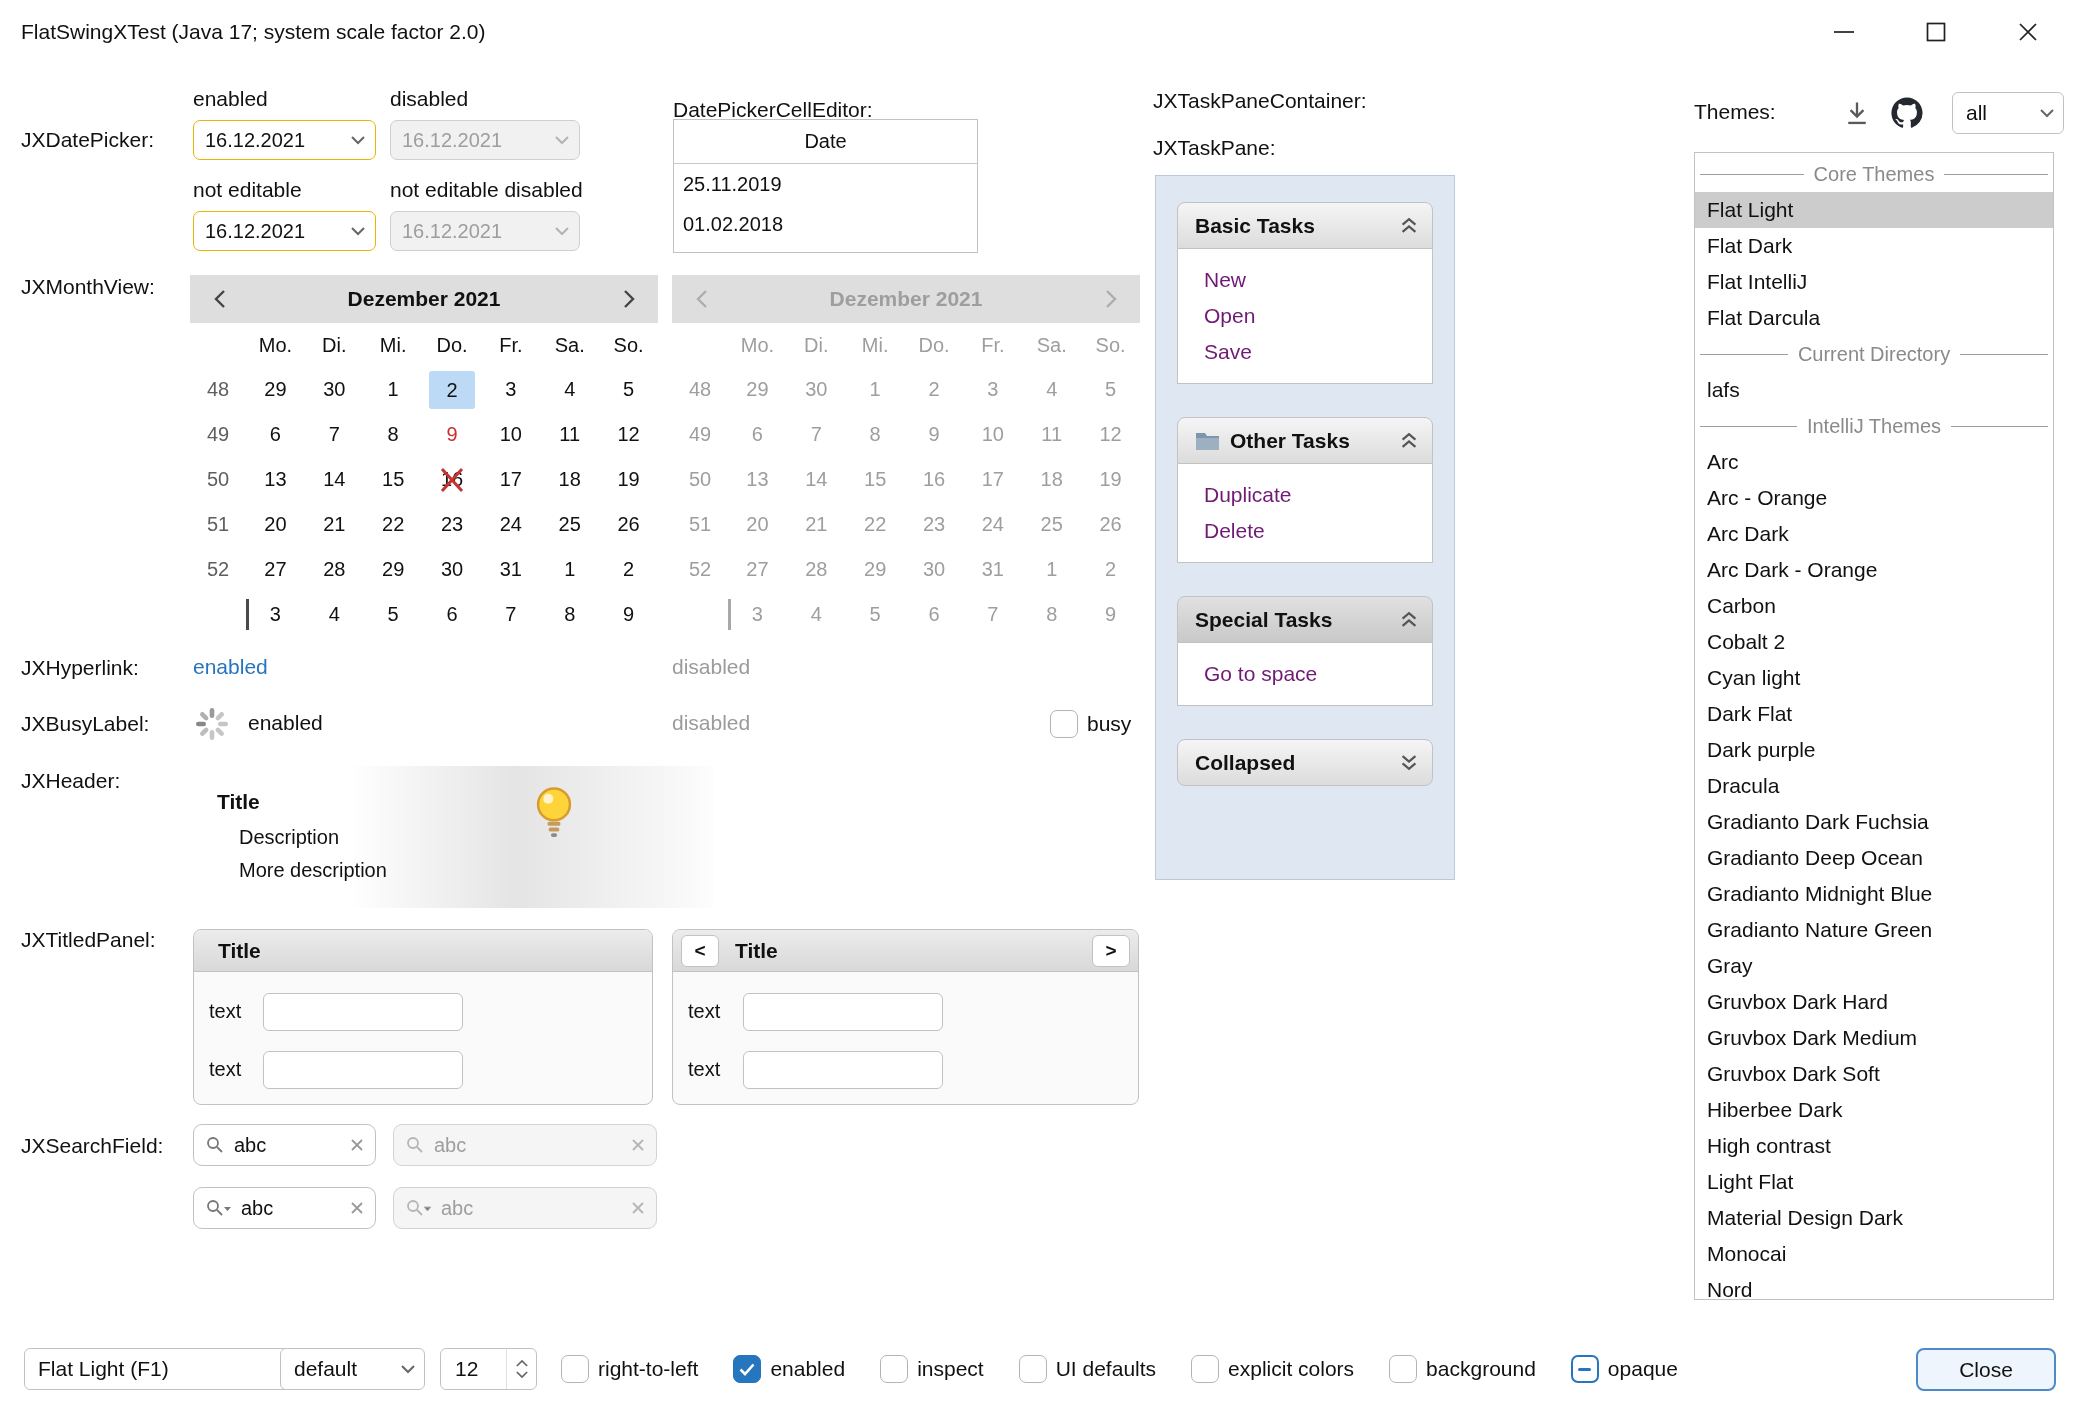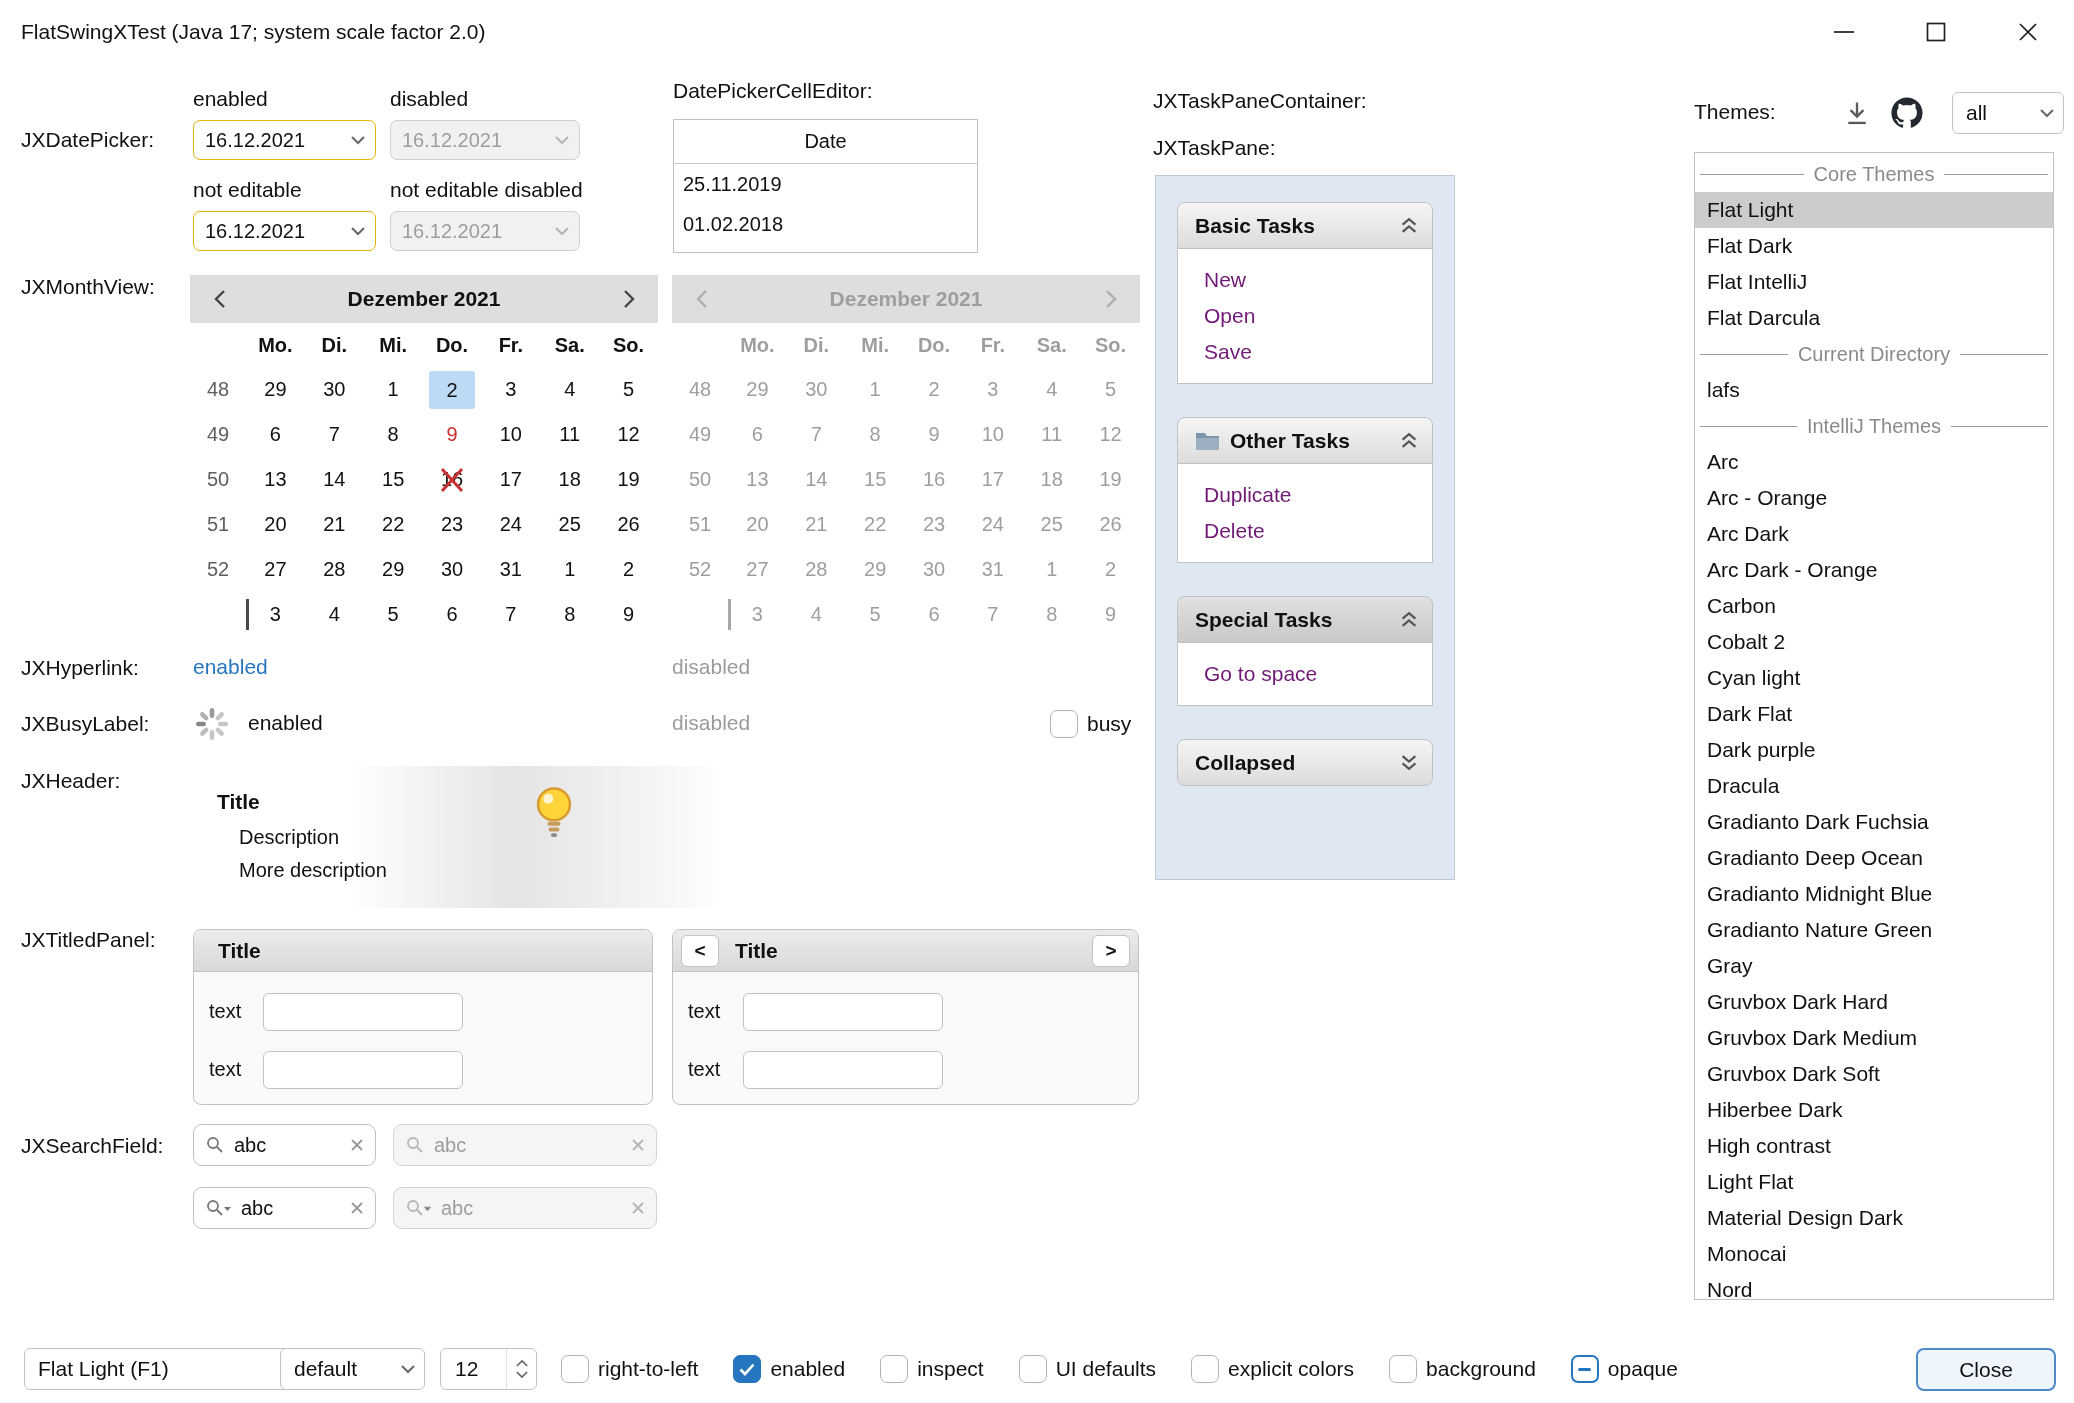--- a/index.html
+++ b/index.html
@@ -41,21 +41,21 @@
   .ce-table { position:absolute; left:673px; top:119px; width:305px; height:134px; border:1px solid #c2c2c2; background:#fff; font-size:20px; }
   .ce-header { height:44px; display:flex; align-items:center; justify-content:center; border-bottom:1px solid #c9c9c9; }
   .ce-row { height:40px; display:flex; align-items:center; padding-left:9px; }
 
   
   .calendar { position:absolute; width:468px; top:275px; font-size:20px; background:#fff; }
   .cal-header { height:48px; background:#dedede; display:flex; align-items:center; }
   .cal-nav { width:58px; display:flex; align-items:center; justify-content:center; }
   .cal-title { flex:1; text-align:center; font-weight:bold; font-size:21px; }
   .cal-row { display:flex; height:45px; align-items:center; position:relative; }
-  .cal-dayhdr { height:44px; font-weight:bold; }
+  .cal-dayhdr { height:44px; font-weight:normal; }
   .cal-weeknum { width:56px; text-align:center; color:#5e5e5e; }
   .cal-cell { flex:1; text-align:center; position:relative; }
   .cal-cell.sel span { display:inline-block; width:46px; line-height:38px; background:#bcd9f6; border-radius:3px; }
   .cal-cell.flag { color:#cc2f2f; }
   .cal-cell .cross { position:absolute; left:50%; top:50%; transform:translate(-50%,-50%); pointer-events:none; }
   .cal-trailbar { position:absolute; left:56px; top:7px; width:3px; height:31px; background:#4a4a4a; }
   .calendar.cal-disabled, .calendar.cal-disabled .cal-title, .calendar.cal-disabled .cal-weeknum { color:#9e9e9e; }
   .calendar.cal-disabled .cal-trailbar { background:#a8a8a8; }
   .calendar.cal-disabled .cal-nav svg path { stroke:#adadad; }
 
@@ -187,21 +187,21 @@
   </div>
   <div class="textfield disabled" style="left:390px;top:211px;width:190px">
     <span class="tf-text">16.12.2021</span>
     <span class="tf-arrow">
         <svg width="14" height="9" viewBox="0 0 14 9" fill="none">
           <path d="M1 1l6 6 6-6" stroke="#666" stroke-width="2"></path>
         </svg>
       </span>
   </div>
 
-  <div class="mini-label" style="left:673px;top:79px">DatePickerCellEditor:</div>
+  <div class="mini-label" style="left:673px;top:98px">DatePickerCellEditor:</div>
   <div class="ce-table">
     <div class="ce-header">Date</div>
     <div class="ce-row">25.11.2019</div>
     <div class="ce-row">01.02.2018</div>
   </div>
 
   <div id="cal1" class="calendar" style="left:190px">
       <div class="cal-header">
         <div class="cal-nav">
           <svg width="13" height="20" viewBox="0 0 13 20" fill="none">

